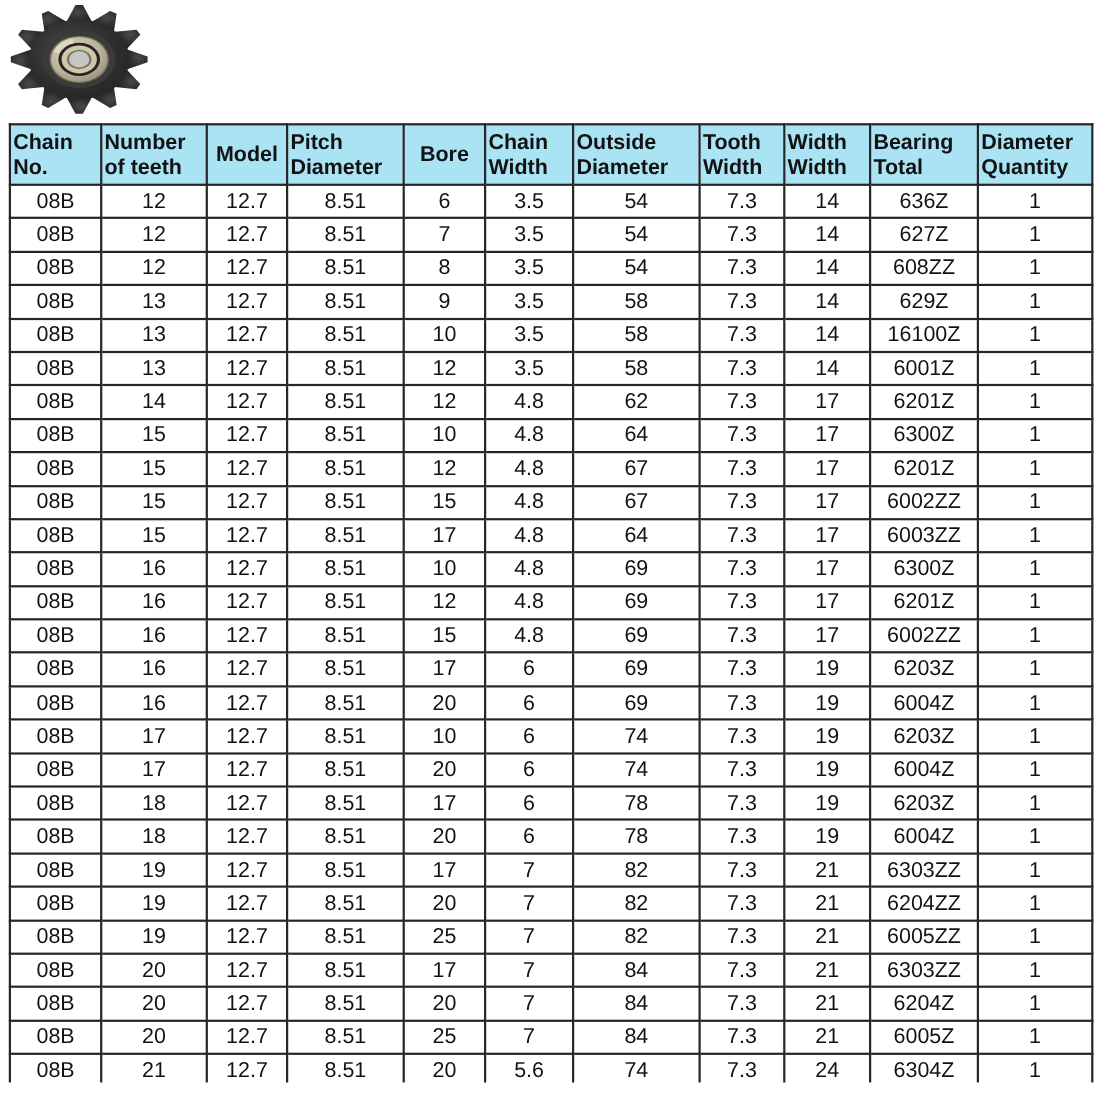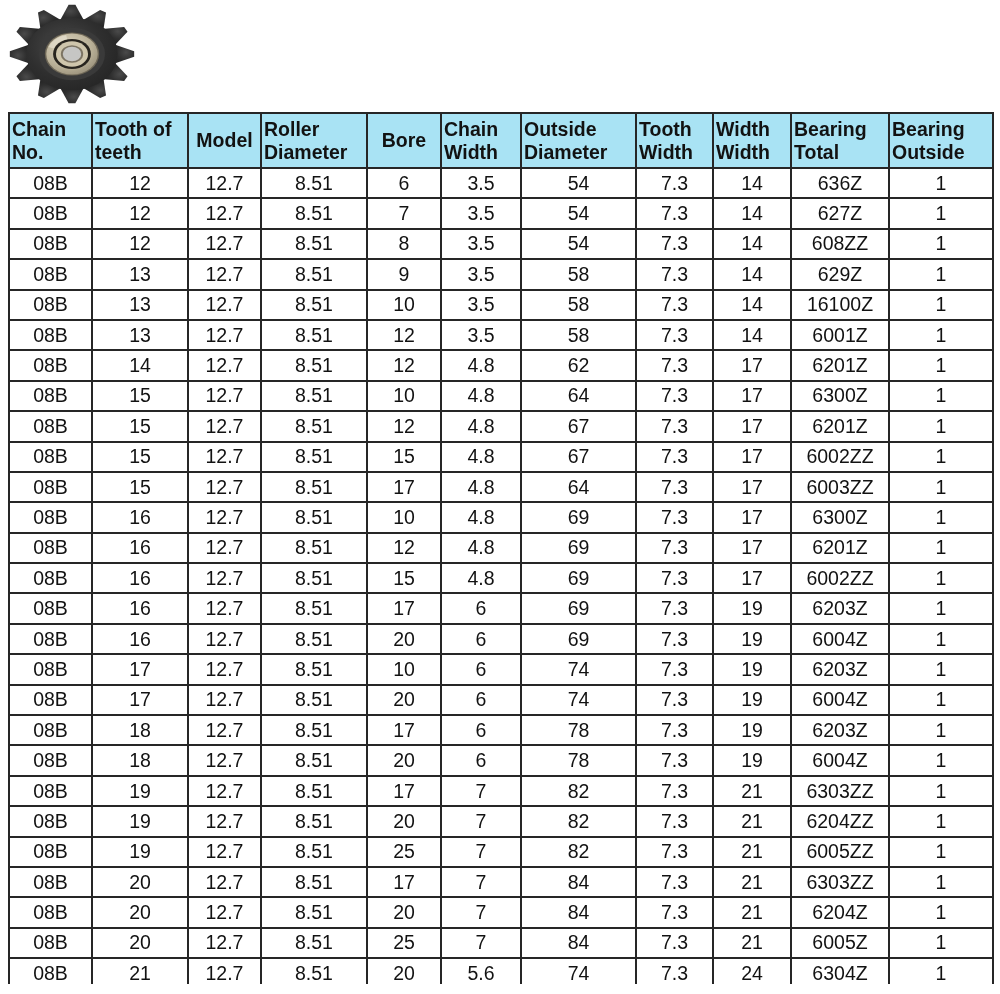--- a/index.html
+++ b/index.html
@@ -88,30 +88,30 @@
         <col style="width:80px">
       <col style="width:115px">
         <col style="width:77px">
         <col style="width:78px">
       <col style="width:98px">
         <col style="width:104px">
     </colgroup>
     <thead>
       <tr id="header-row">
           <th><span class="hwrap">Chain No.</span></th>
-          <th><span class="hwrap">Tooth of teeth</span></th>
+          <th><span class="hwrap">Number of teeth</span></th>
           <th><span class="hwrap">Model</span></th>
-          <th><span class="hwrap">Roller Diameter</span></th>
+          <th><span class="hwrap">Pitch Diameter</span></th>
           <th><span class="hwrap">Bore</span></th>
           <th><span class="hwrap">Chain Width</span></th>
           <th><span class="hwrap">Outside Diameter</span></th>
           <th><span class="hwrap">Tooth Width</span></th>
           <th><span class="hwrap">Width Width</span></th>
           <th><span class="hwrap">Bearing Total</span></th>
-          <th><span class="hwrap">Bearing Outside</span></th>
+          <th><span class="hwrap">Diameter Quantity</span></th>
         </tr>
     </thead>
     <tbody id="table-body">
         <tr>
           <td>08B</td>
           <td>12</td>
           <td>12.7</td>
           <td>8.51</td>
           <td>6</td>
           <td>3.5</td>

